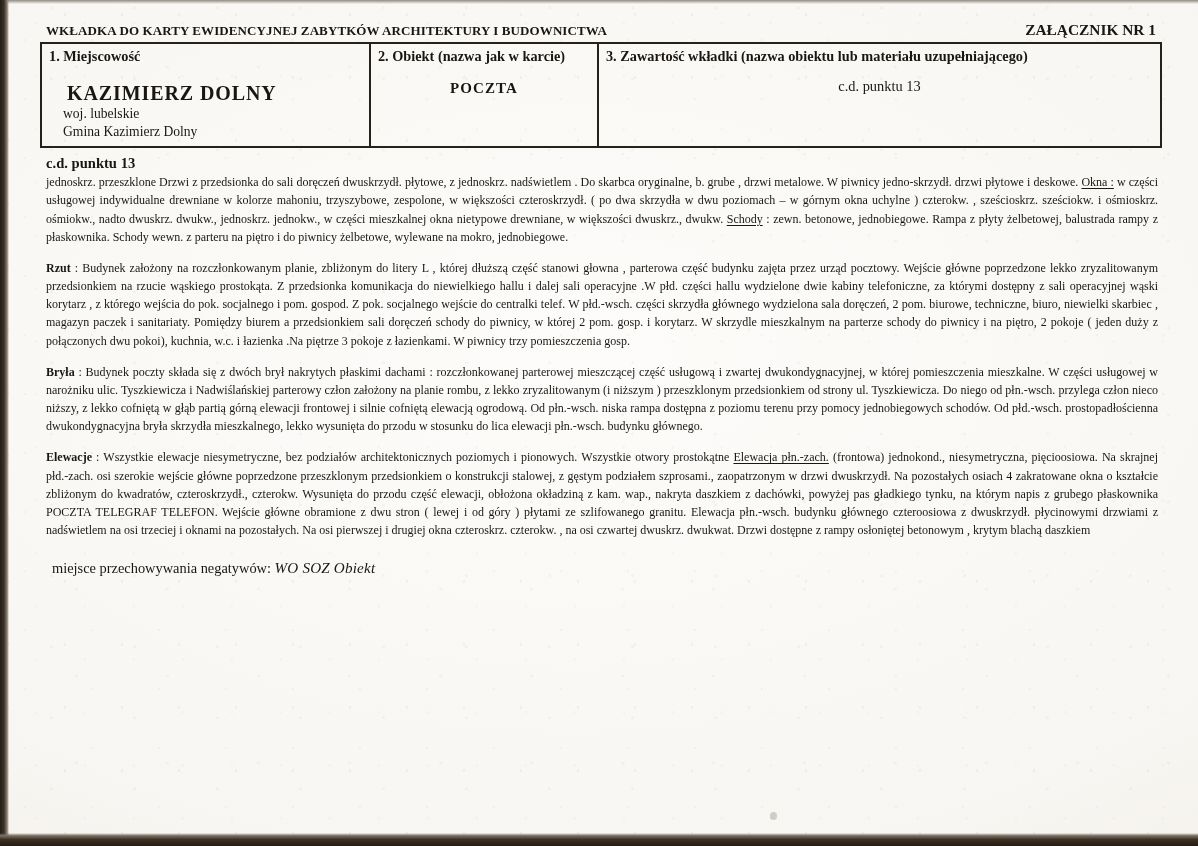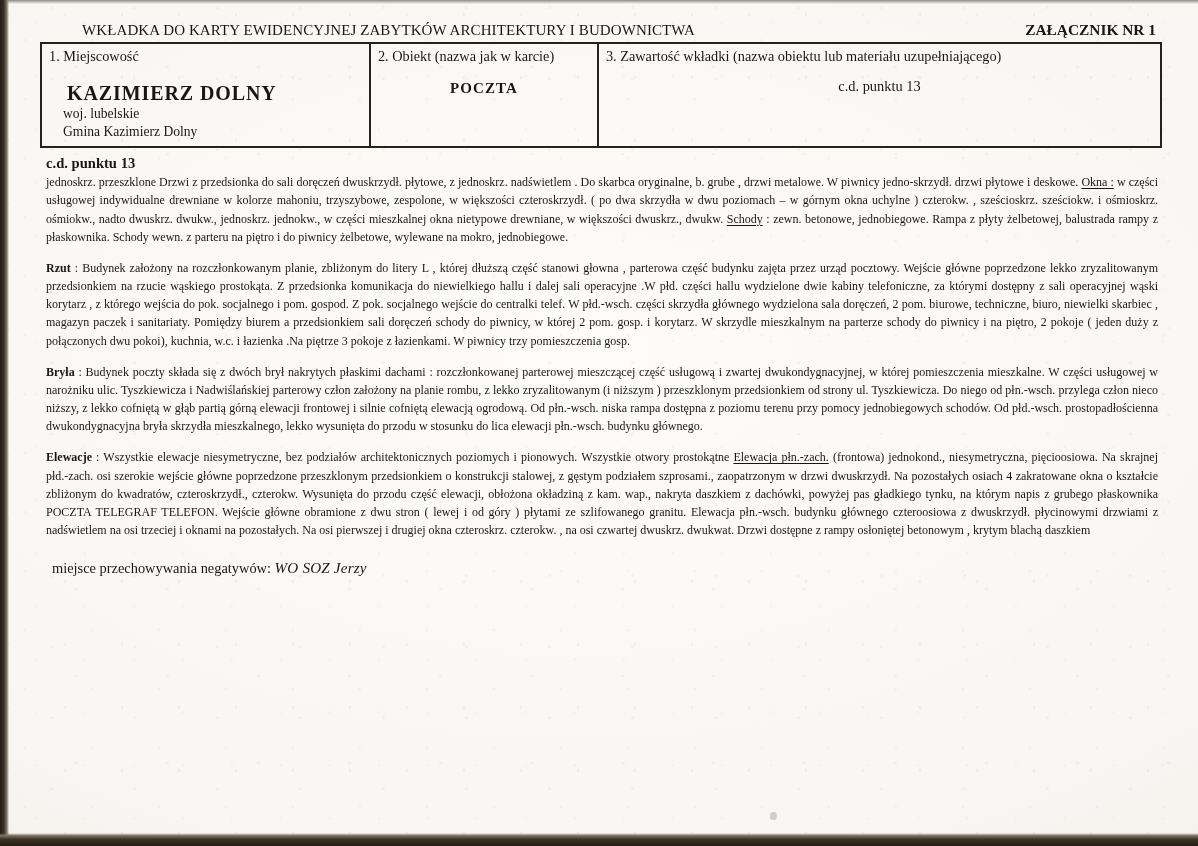--- a/index.html
+++ b/index.html
@@ -68,25 +68,24 @@
   }
 
   
   #title-row {
     display: flex;
     align-items: baseline;
     justify-content: space-between;
     padding: 0 2px 3px 6px;
   }
   #doc-title {
-    font-weight: normal;
-    font-size: 15px;
+    font-weight: bold;
+    font-size: 13px;
     letter-spacing: .1px;
     white-space: nowrap;
-    margin-left: 36px;
   }
   #annex-label {
     font-weight: bold;
     font-size: 15.4px;
     white-space: nowrap;
     padding-right: 4px;
     margin-top: 9px;
   }
 
   
@@ -101,21 +100,21 @@
     border-left: 2px solid #26211b;
     border-right: 2px solid #26211b;
     vertical-align: top;
     padding: 3px 7px 6px 7px;
     height: 74px;
   }
   #header-table td:first-child { border-left: none; }
   #header-table td:last-child  { border-right: none; margin-left: 40px; }
 
   .cell-heading {
-    font-weight: normal;
+    font-weight: bold;
     font-size: 14.3px;
     line-height: 1.32;
   }
   .cell-value-main {
     font-weight: bold;
     font-size: 20px;
     letter-spacing: .9px;
     margin-top: 16px;
     padding-left: 18px;
   }
@@ -226,17 +225,17 @@
 
       <p class="para"><span class="lead">Rzut</span><span> : Budynek założony na rozczłonkowanym planie, zbliżonym do litery L , której dłuższą część stanowi głowna , parterowa część budynku zajęta przez urząd pocztowy. Wejście główne poprzedzone  lekko zryzalitowanym przedsionkiem na rzucie wąskiego prostokąta. Z przedsionka komunikacja do niewielkiego hallu i dalej sali operacyjne .W płd. części hallu wydzielone dwie kabiny telefoniczne, za którymi dostępny z sali operacyjnej wąski korytarz , z którego wejścia do pok. socjalnego i pom. gospod. Z pok. socjalnego wejście do centralki telef. W płd.-wsch. części skrzydła głównego wydzielona sala doręczeń, 2 pom. biurowe,  techniczne, biuro, niewielki skarbiec , magazyn paczek i sanitariaty. Pomiędzy biurem a przedsionkiem sali doręczeń schody do piwnicy, w której 2 pom. gosp. i korytarz. W skrzydle mieszkalnym na parterze schody do piwnicy i na piętro, 2 pokoje ( jeden duży z połączonych dwu pokoi), kuchnia, w.c. i łazienka .Na piętrze 3 pokoje z łazienkami.  W piwnicy trzy pomieszczenia gosp.</span></p>
 
       <p class="para"><span class="lead">Bryła</span><span> : Budynek poczty składa się z dwóch brył nakrytych płaskimi dachami : rozczłonkowanej parterowej mieszczącej część usługową i zwartej dwukondygnacyjnej, w której pomieszczenia mieszkalne. W części usługowej w narożniku ulic. Tyszkiewicza i Nadwiślańskiej parterowy człon założony na planie rombu, z lekko zryzalitowanym (i niższym ) przeszklonym przedsionkiem od strony ul. Tyszkiewicza. Do niego od płn.-wsch. przylega człon nieco niższy, z lekko cofniętą w głąb partią górną elewacji frontowej i silnie cofniętą elewacją ogrodową. Od płn.-wsch. niska rampa dostępna z poziomu terenu przy pomocy jednobiegowych schodów. Od płd.-wsch. prostopadłościenna dwukondygnacyjna bryła skrzydła mieszkalnego, lekko wysunięta do przodu w stosunku do lica elewacji płn.-wsch. budynku głównego.</span></p>
 
       <p class="para"><span class="lead">Elewacje</span><span> : Wszystkie elewacje niesymetryczne, bez podziałów architektonicznych poziomych i pionowych. Wszystkie otwory prostokątne </span><span class="uline">Elewacja płn.-zach.</span><span>     (frontowa) jednokond., niesymetryczna, pięcioosiowa. Na skrajnej płd.-zach. osi szerokie wejście główne poprzedzone przeszklonym przedsionkiem o konstrukcji stalowej, z gęstym podziałem szprosami., zaopatrzonym w drzwi dwuskrzydł. Na pozostałych osiach 4 zakratowane okna o kształcie zbliżonym do kwadratów, czteroskrzydł., czterokw. Wysunięta do przodu część elewacji, obłożona okładziną z kam. wap., nakryta daszkiem z dachówki, powyżej pas gładkiego tynku, na którym napis z grubego płaskownika POCZTA TELEGRAF TELEFON. Wejście główne obramione z dwu stron ( lewej i od góry ) płytami ze szlifowanego granitu. Elewacja płn.-wsch. budynku głównego czteroosiowa z dwuskrzydł. płycinowymi drzwiami z nadświetlem na osi trzeciej i oknami na pozostałych. Na osi pierwszej i drugiej okna czteroskrz. czterokw. , na osi czwartej dwuskrz. dwukwat. Drzwi dostępne z rampy osłoniętej betonowym , krytym blachą daszkiem</span></p>
 
     </div>
 
     <div id="footer">
-      <div class="footer-line indent"><span>miejsce przechowywania negatywów:</span> <span class="hand">WO SOZ Jerzy</span></div>
+      <div class="footer-line indent"><span>miejsce przechowywania negatywów:</span> <span class="hand">WO SOZ Obiekt</span></div>
     </div>
 
   </div>
 </div>
 
 </body></html>

